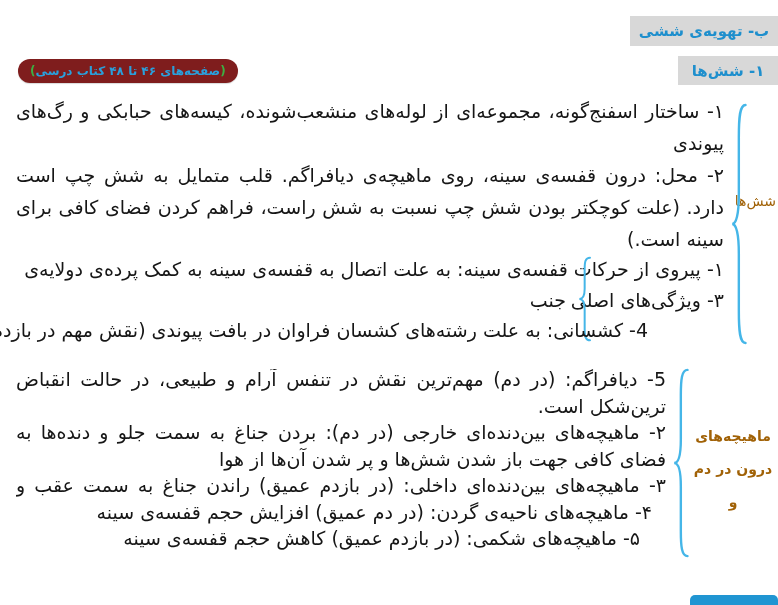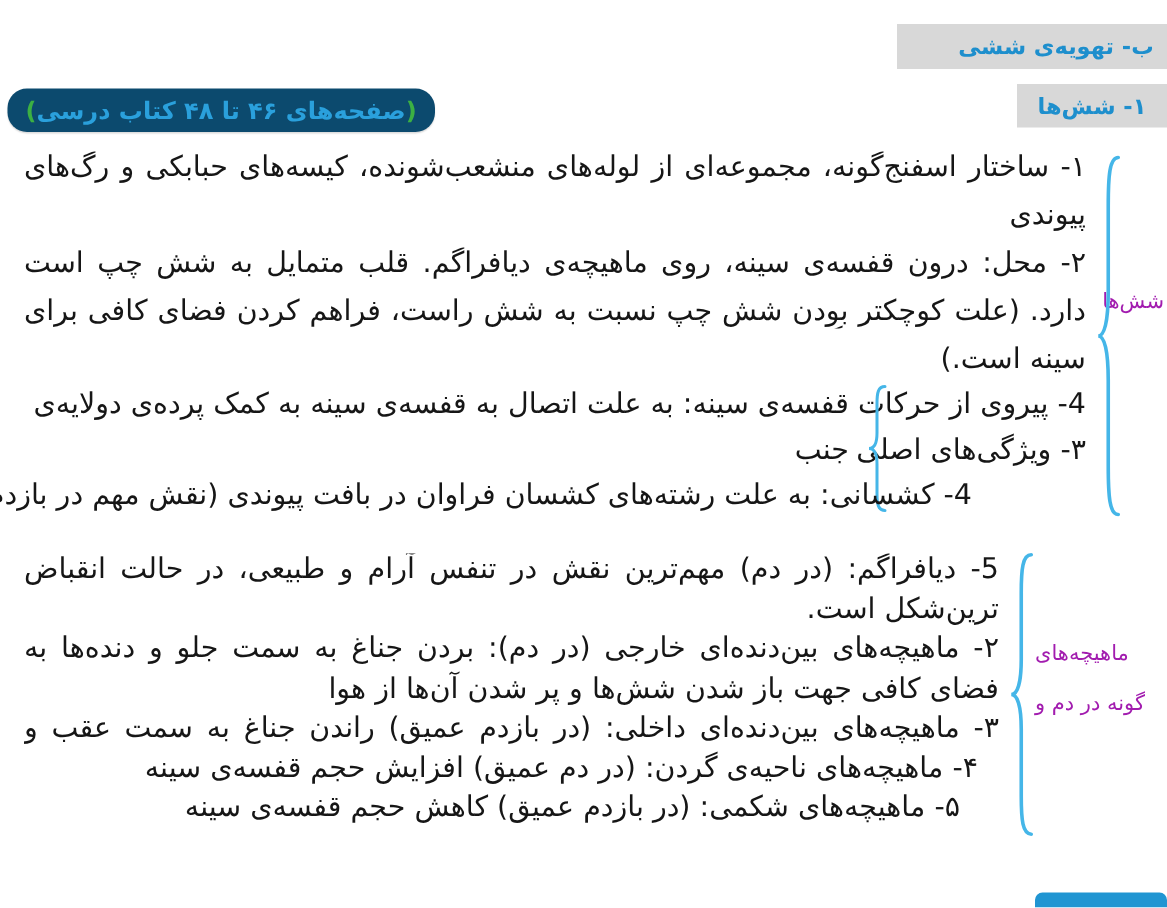--- a/index.html
+++ b/index.html
@@ -7,40 +7,40 @@
     width:778px;height:605px;position:relative;background:#ffffff;
     font-family:"DejaVu Sans",sans-serif;direction:rtl;overflow:hidden;
     color:#161616;
   }
   .abs{position:absolute;}
   
   .hbadge{
     background:#d8d8d8;color:#1e8fcd;font-weight:bold;font-size:15px;
     display:flex;align-items:center;justify-content:center;
   }
-  #section-badge{top:16px;right:0;width:148px;height:30px;padding-left:32px;}
+  #section-badge{top:16px;right:0;width:148px;height:30px;}
   #subsection-badge{top:56px;right:0;width:100px;height:29px;align-items:center;}
   
   #pages-badge{
-    top:59px;left:5px;background:#0c4a6e;border-radius:13px;
-    padding:5px 12px;font-size:16px;font-weight:bold;color:#2aa0dc;
+    top:59px;left:18px;background:#7f1d1d;border-radius:13px;
+    padding:5px 12px;font-size:12px;font-weight:bold;color:#2aa0dc;
     box-shadow:0 1px 1px rgba(0,0,0,0.15);
   }
   #pages-badge .paren{color:#3cb043;}
   
   .tline{
     font-size:19px;line-height:21px;white-space:nowrap;text-align:right;
   }
   .just{
     white-space:normal;text-align:justify;text-align-last:justify;
     overflow:hidden;max-height:22px;
   }
   .brace svg{display:block;}
-  .blabel{font-size:14px;color:#a21caf;}
-  #muscles-label div{line-height:33px;text-align:left;}
+  .blabel{font-size:14px;color:#a16207;}
+  #muscles-label div{line-height:33px;text-align:center;font-weight:bold;}
   #bottom-bar{
     right:0;bottom:0;width:88px;height:10px;background:#2095d2;
     border-radius:5px 5px 0 0;
   }
 </style>
 </head>
 <body>
 
 <div id="section-badge" class="abs hbadge">
   <span>ب- تهویه‌ی ششی</span>
@@ -59,33 +59,33 @@
     <path d="M 21 2 C 14 2 13 7 13 15 L 13 38 C 13 46 10 50 5 50 C 10 50 13 54 13 62 L 13 85 C 13 93 14 98 21 98" fill="none" stroke="#45b6e8" stroke-width="2.4" vector-effect="non-scaling-stroke" stroke-linecap="round"></path>
   </svg>
 </div>
 
 <div class="abs tline just" style="top:101px;right:54px;width:708px;">۱- ساختار اسفنج‌گونه، مجموعه‌ای از لوله‌های منشعب‌شونده، کیسه‌های حبابکی و رگ‌های احاطه شده توسط بافت</div>
 <div class="abs tline" style="top:133px;right:54px;width:708px;">پیوندی</div>
 <div class="abs tline just" style="top:165px;right:54px;width:708px;">۲- محل: درون قفسه‌ی سینه، روی ماهیچه‌ی دیافراگم. قلب متمایل به شش چپ است شش سمت چپ با قلب مجاورت</div>
 <div class="abs tline just" style="top:197px;right:54px;width:708px;">دارد. (علت کوچکتر بودن شش چپ نسبت به شش راست، فراهم کردن فضای کافی برای قرار گرفتن قلب در قفسه‌ی</div>
 <div class="abs tline" style="top:229px;right:54px;width:708px;">سینه است.)</div>
 
-<div class="abs tline" style="top:259px;right:54px;width:708px;">4- پیروی از حرکات قفسه‌ی سینه: به علت اتصال به قفسه‌ی سینه به کمک پرده‌ی دولایه‌ی</div>
+<div class="abs tline" style="top:259px;right:54px;width:708px;">۱- پیروی از حرکات قفسه‌ی سینه: به علت اتصال به قفسه‌ی سینه به کمک پرده‌ی دولایه‌ی</div>
 <div class="abs tline" style="top:290px;right:54px;">۳- ویژگی‌های اصلی</div>
 <div class="abs brace" style="top:256px;right:186px;">
   <svg width="16" height="86" viewBox="0 0 24 100" preserveAspectRatio="none" aria-hidden="true">
     <path d="M 21 2 C 14 2 13 7 13 15 L 13 38 C 13 46 10 50 5 50 C 10 50 13 54 13 62 L 13 85 C 13 93 14 98 21 98" fill="none" stroke="#45b6e8" stroke-width="2" vector-effect="non-scaling-stroke" stroke-linecap="round"></path>
   </svg>
 </div>
 <div class="abs tline" style="top:290px;right:212px;">جنب</div>
 <div class="abs tline" style="top:320px;right:130px;">4- کشسانی: به علت رشته‌های کشسان فراوان در بافت پیوندی (نقش مهم در بازدم)</div>
 
 <div id="muscles-label" class="abs blabel" style="top:420px;right:2px;width:86px;">
   <div>ماهیچه‌های</div>
-  <div>گونه در دم و</div>
+  <div>درون در دم و</div>
 </div>
 
 <div class="abs brace" style="top:366px;right:88px;">
   <svg width="20" height="194" viewBox="0 0 24 100" preserveAspectRatio="none" aria-hidden="true">
     <path d="M 21 2 C 14 2 13 7 13 15 L 13 38 C 13 46 10 50 5 50 C 10 50 13 54 13 62 L 13 85 C 13 93 14 98 21 98" fill="none" stroke="#45b6e8" stroke-width="2.4" vector-effect="non-scaling-stroke" stroke-linecap="round"></path>
   </svg>
 </div>
 
 <div class="abs tline just" style="top:369px;right:112px;width:650px;">5- دیافراگم: (در دم) مهم‌ترین نقش در تنفس آرام و طبیعی، در حالت انقباض (دم)، مسطح و در حالت استراحت</div>
 <div class="abs tline" style="top:396px;right:112px;width:650px;">ترین‌شکل است.</div>

